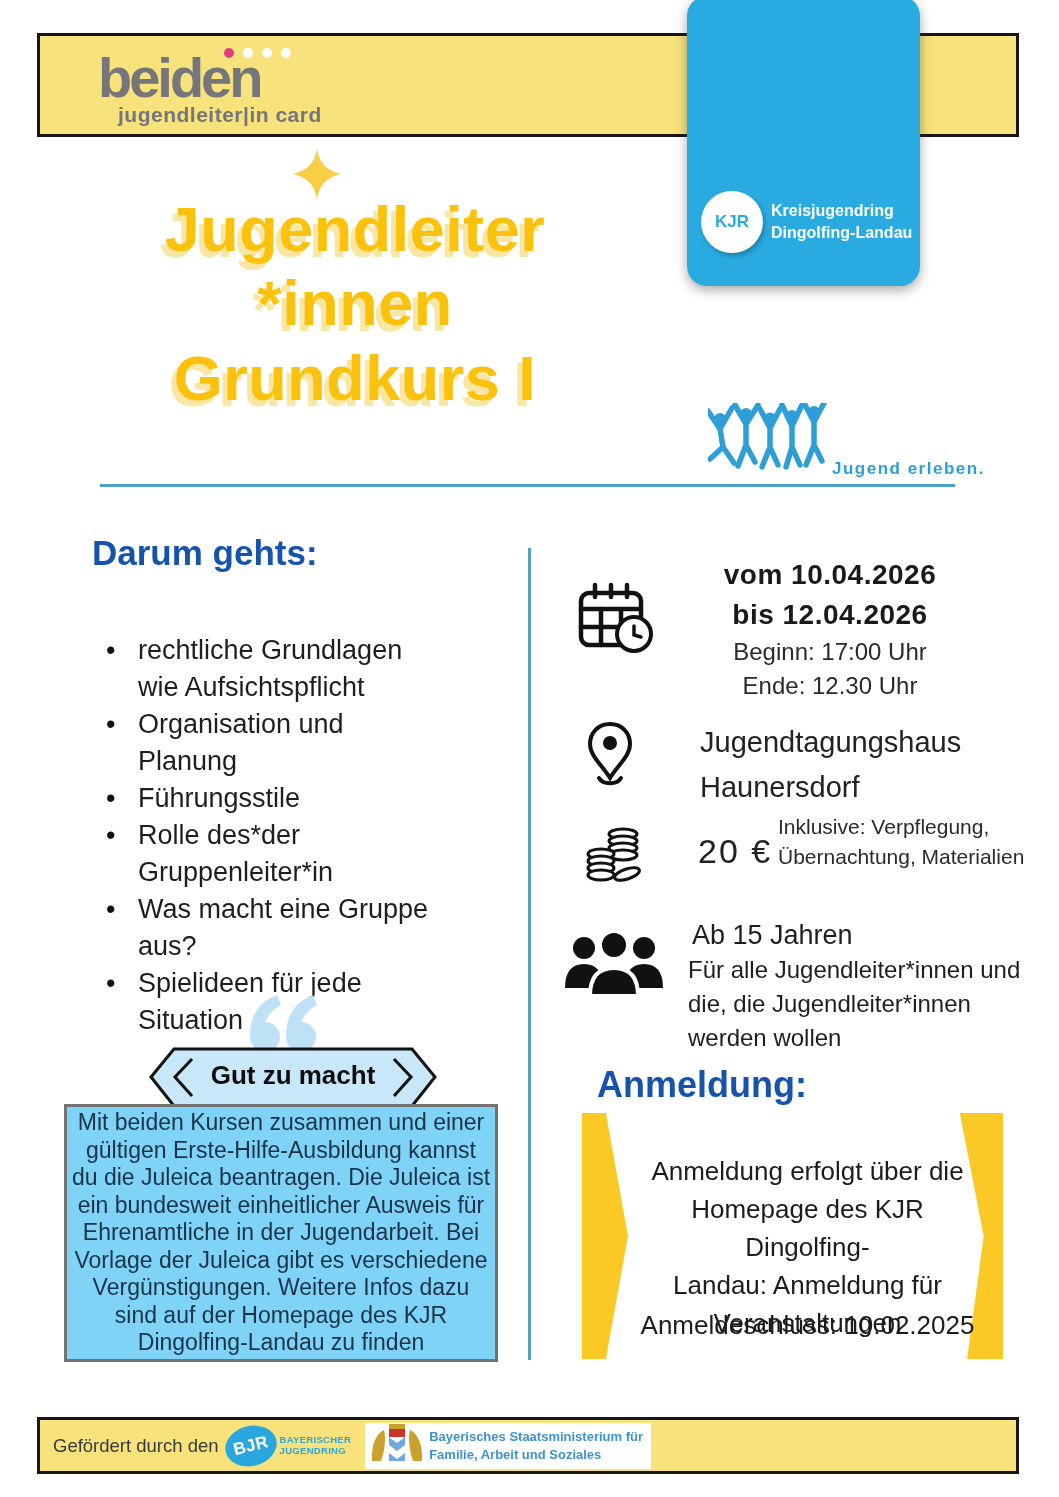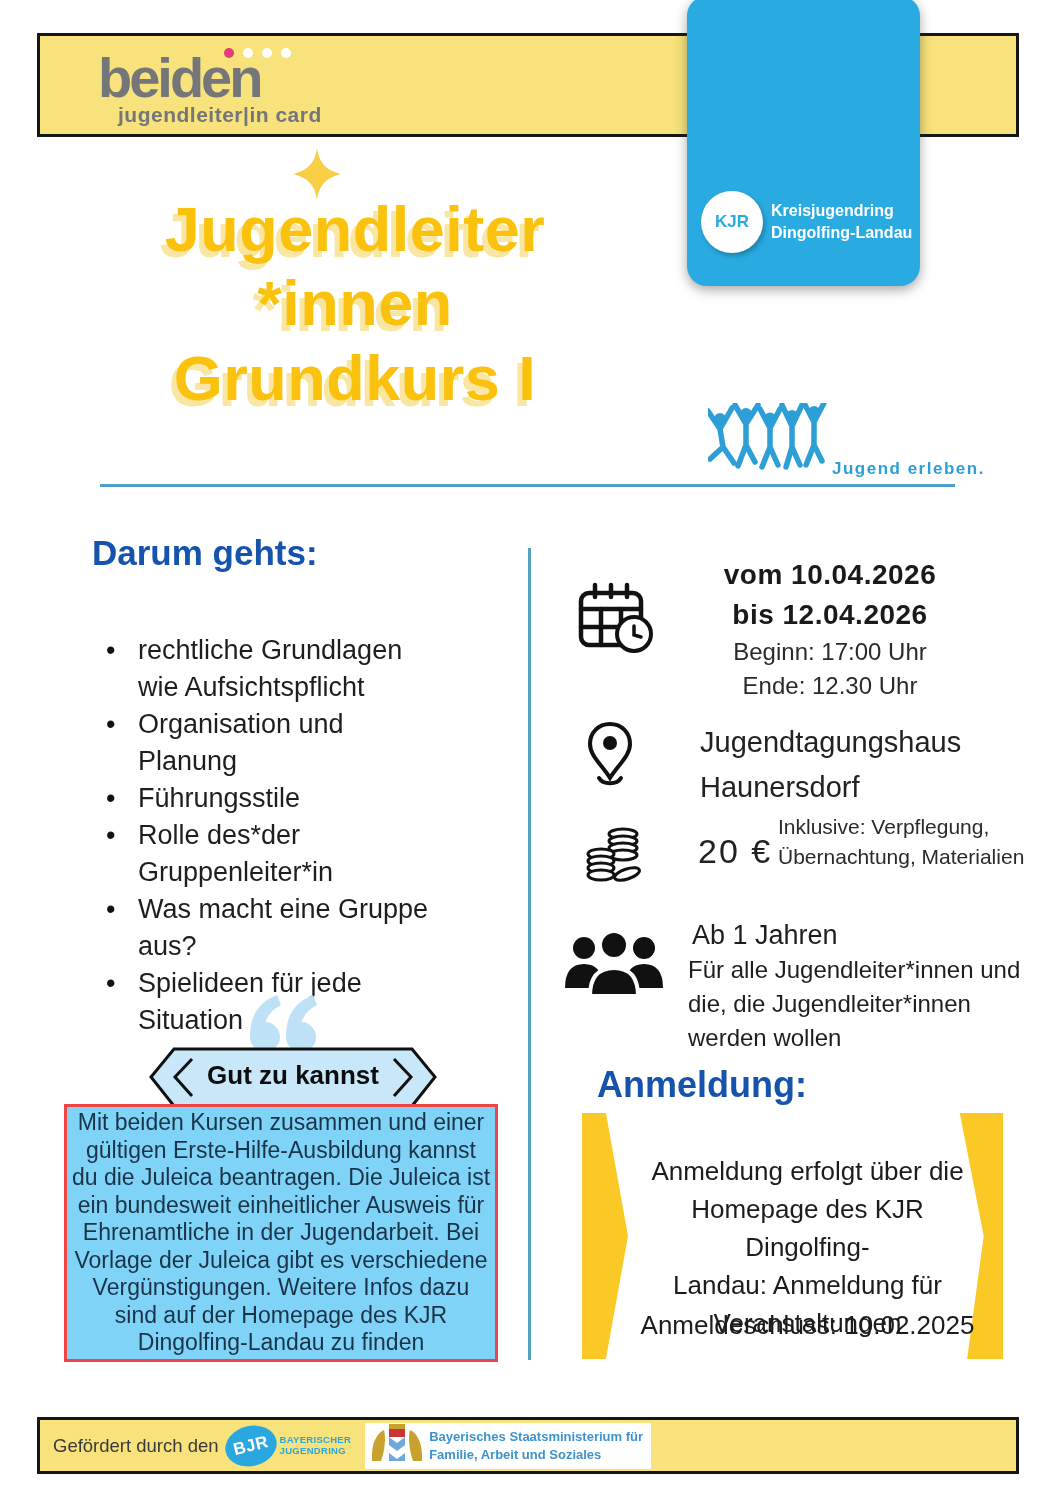--- a/index.html
+++ b/index.html
@@ -52,21 +52,21 @@
   .price-amount { left:698px; top:832px; font-size:34px; letter-spacing:2px; color:#222; }
   .price-includes { left:778px; top:812px; font-size:21px; line-height:30px; color:#2a2a2a; white-space:pre-line; }
   .people-icon { left:563px; top:930px; width:102px; height:70px; }
   .audience-age { left:692px; top:920px; font-size:27px; color:#1e1e1e; }
   .audience-desc { left:688px; top:953px; width:360px; font-size:24px; line-height:34px; color:#1e1e1e; white-space:pre-line; }
 
   
   .quote-icon { left:245px; top:993px; width:76px; height:62px; }
   .ribbon-wrap { left:148px; top:1046px; width:290px; height:63px; }
   .ribbon-label { position:absolute; left:0; top:14px; width:100%; text-align:center; font-size:26px; font-weight:800; color:#0d0d0d; }
-  .info-box { left:64px; top:1104px; width:434px; height:258px; background:#7ED3F7; border:3px solid #ef4444; display:flex; align-items:center; justify-content:flex-end; }
+  .info-box { left:64px; top:1104px; width:434px; height:258px; background:#7ED3F7; border:3px solid #737373; display:flex; align-items:center; justify-content:flex-end; }
   .info-box-text { width:100%; text-align:center; font-size:23px; line-height:27.5px; color:#1A3348; white-space:pre-line; }
 
   
   .reg-heading { left:597px; top:1064px; font-size:36px; font-weight:800; color:#1553AD; }
   .chev-left { left:582px; top:1113px; width:46px; height:246px; background:#FBC926;
     clip-path:polygon(0% 0%, 52% 0%, 100% 50%, 52% 100%, 0% 100%); }
   .chev-right { left:957px; top:1113px; width:46px; height:246px; background:#FBC926;
     clip-path:polygon(6% 0%, 100% 0%, 100% 100%, 22% 100%, 58% 50%); }
   .reg-info { left:630px; top:1152px; width:355px; text-align:center; font-size:26px; line-height:38px; color:#1c1c1c; white-space:pre-line; }
   .reg-deadline { left:630px; top:1310px; width:355px; text-align:center; font-size:26px; color:#1c1c1c; }
@@ -196,40 +196,40 @@
   <div class="abs people-icon">
     <svg width="102" height="70" viewBox="0 0 102 70">
       <circle cx="21" cy="18" r="11" fill="#111"></circle>
       <path d="M2,58 q0,-24 19,-24 q19,0 19,24 z" fill="#111"></path>
       <circle cx="81" cy="18" r="11" fill="#111"></circle>
       <path d="M62,58 q0,-24 19,-24 q19,0 19,24 z" fill="#111"></path>
       <circle cx="51" cy="15" r="14" fill="#111" stroke="#fff" stroke-width="4"></circle>
       <path d="M27,66 q0,-28 24,-28 q24,0 24,28 z" fill="#111" stroke="#fff" stroke-width="4"></path>
     </svg>
   </div>
-  <div class="abs audience-age">Ab 1 Jahren</div>
+  <div class="abs audience-age">Ab 15 Jahren</div>
   <div class="abs audience-desc">Für alle Jugendleiter*innen und
 die, die Jugendleiter*innen
 werden wollen</div>
 
   <div class="abs quote-icon">
     <svg width="76" height="62" viewBox="0 0 76 62" fill="#BEE1F6">
       <circle cx="20" cy="44" r="15"></circle>
       <path d="M5,44 C5,22 14,9 32,2 L36,12 C24,18 19,28 19,38 Z"></path>
       <circle cx="56" cy="44" r="15"></circle>
       <path d="M41,44 C41,22 50,9 68,2 L72,12 C60,18 55,28 55,38 Z"></path>
     </svg>
   </div>
   <div class="abs ribbon-wrap">
     <svg width="290" height="63" viewBox="0 0 290 63">
       <polygon points="26,3 264,3 287,31 264,60 26,60 3,31" fill="#C8E7F8" stroke="#111" stroke-width="3"></polygon>
       <polyline points="44,13 27,31 44,50" fill="none" stroke="#111" stroke-width="3"></polyline>
       <polyline points="246,13 263,31 246,50" fill="none" stroke="#111" stroke-width="3"></polyline>
     </svg>
-    <div class="ribbon-label">Gut zu kannst</div>
+    <div class="ribbon-label">Gut zu macht</div>
   </div>
   <div class="abs info-box">
     <div class="info-box-text">Mit beiden Kursen zusammen und einer
 gültigen Erste-Hilfe-Ausbildung kannst
 du die Juleica beantragen. Die Juleica ist
 ein bundesweit einheitlicher Ausweis für
 Ehrenamtliche in der Jugendarbeit. Bei
 Vorlage der Juleica gibt es verschiedene
 Vergünstigungen. Weitere Infos dazu
 sind auf der Homepage des KJR

